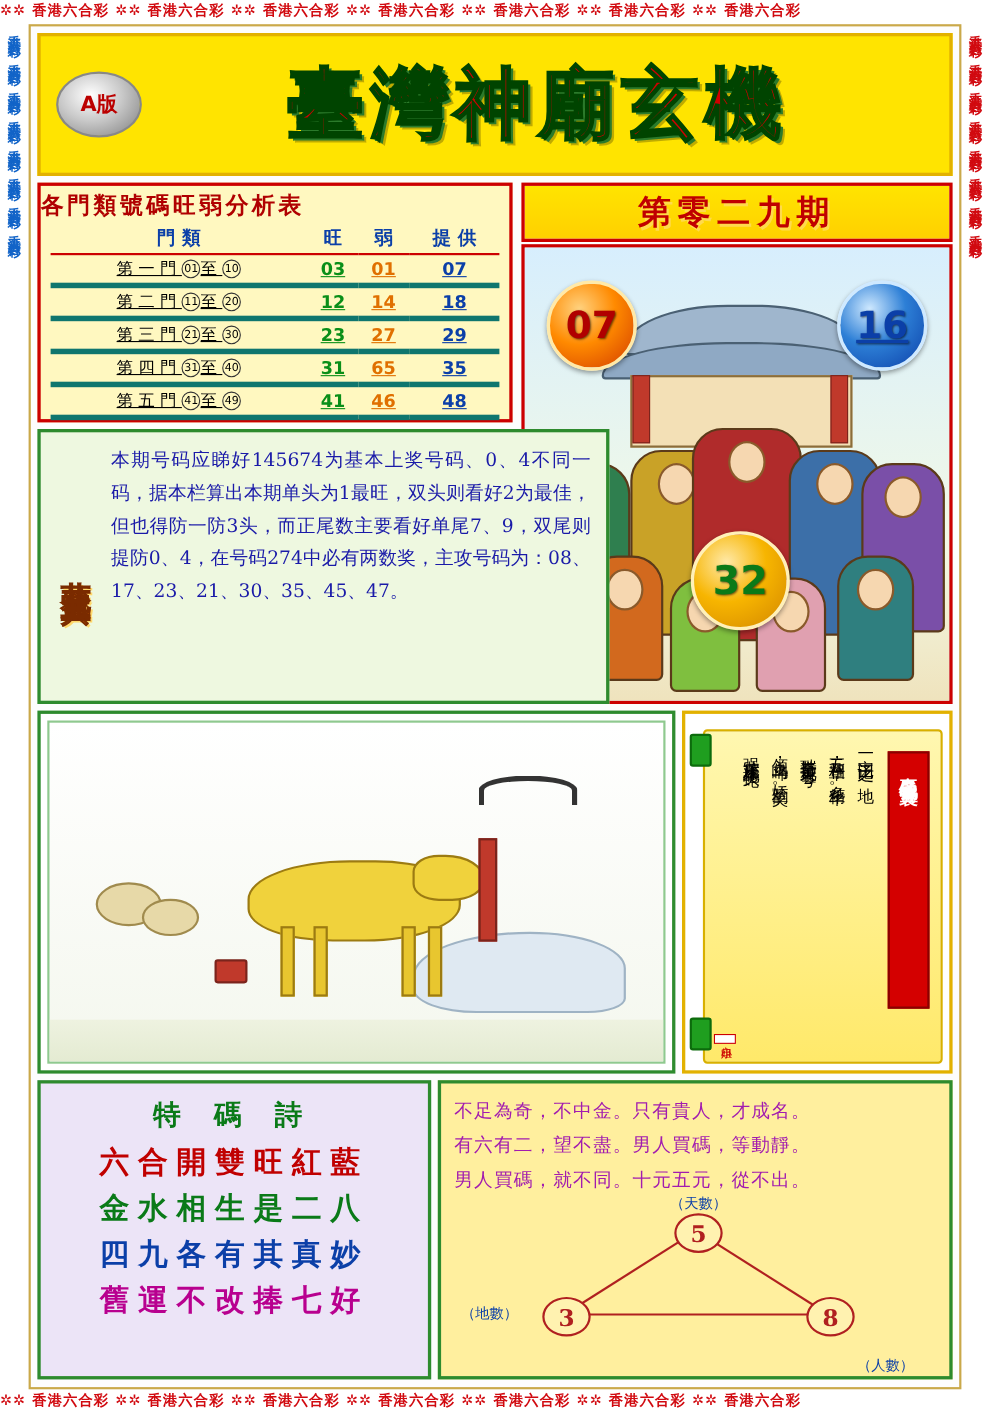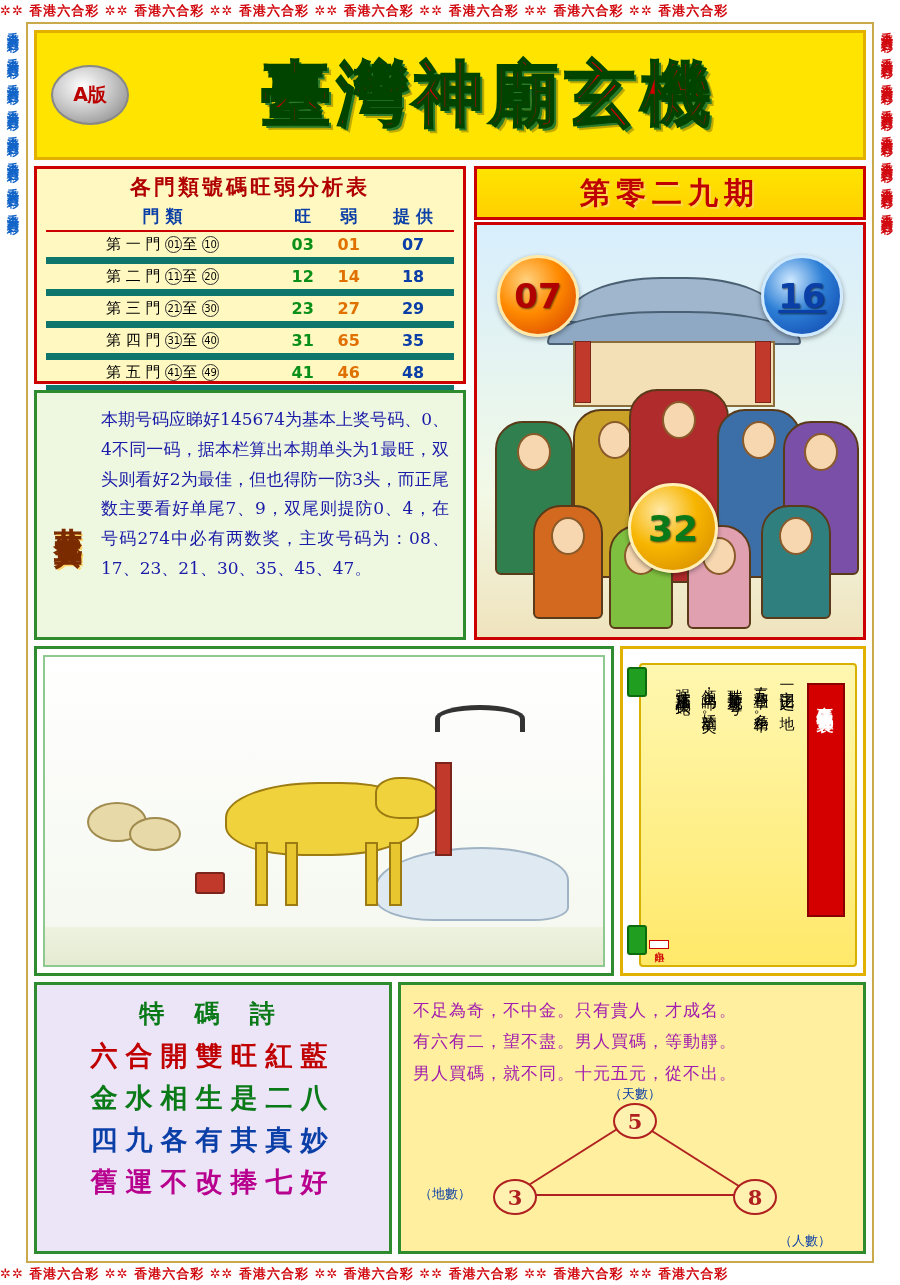--- a/index.html
+++ b/index.html
@@ -77,34 +77,34 @@
   }
 
   
   .tablebox{
     position:absolute;left:6px;top:142px;width:432px;height:218px;
     background:#fff8c0;
     border:3px solid #c00;
     box-sizing:border-box;
   }
   .tablebox h2{
-    margin:4px 0 2px;text-align:center;
+    margin:4px 0 2px;text-align:left;
     font-size:21px;color:#b00000;font-weight:bold;
     font-family:"DejaVu Serif",serif;letter-spacing:3px;
   }
   table.analysis{
     width:96%;margin:0 auto;border-collapse:collapse;
     font-size:16px;
   }
   table.analysis th{
     color:#0b3fa8;font-size:17px;padding:2px 0;font-weight:bold;
     border-bottom:2px solid #c00;
   }
   table.analysis td{
-    text-align:center;padding:3px 0;border-bottom:7px solid #0f766e;
+    text-align:center;padding:3px 0;border-bottom:5px solid #0f766e;text-decoration:underline;
   }
   td.cat{color:#000;font-size:15px;text-align:left;padding-left:10px;white-space:nowrap;}
   .circnum{
     display:inline-block;border:1px solid #333;border-radius:50%;
     width:15px;height:15px;line-height:15px;font-size:10px;text-align:center;
     vertical-align:middle;
   }
   .v-green{color:#0a8f18;font-weight:bold;}
   .v-orange{color:#e07000;font-weight:bold;}
   .v-blue{color:#0b3fa8;font-weight:bold;}
@@ -163,21 +163,21 @@
   }
   .ball.red{background:radial-gradient(circle at 35% 30%,#ffd27f,#ff8a00 45%,#d23b00 100%);border:3px solid #ffe9a8;}
   .ball.blue{background:radial-gradient(circle at 35% 30%,#cfe9ff,#2d7fd6 45%,#0b3fa8 100%);border:3px solid #cfe9ff;text-decoration:underline;}
   .ball.green{background:radial-gradient(circle at 35% 30%,#ffe9a8,#f7b500 45%,#d28600 100%);border:3px solid #fff0b8;}
   #ball-07{left:20px;top:30px;width:76px;height:76px;font-size:34px;color:#b00000;}
   #ball-16{right:20px;top:30px;width:76px;height:76px;font-size:34px;color:#0b3fa8;}
   #ball-32{left:50%;margin-left:-42px;top:258px;width:84px;height:84px;font-size:36px;color:#0a7a18;}
 
   
   .treasure{
-    position:absolute;left:6px;top:366px;width:432px;height:250px;
+    position:absolute;left:6px;top:366px;width:520px;height:250px;
     background:#eef8e0;border:3px solid #2e8b2e;box-sizing:border-box;
     display:flex;
   }
   .treasure-label{
     width:62px;flex:0 0 auto;
     display:flex;align-items:center;justify-content:center;
     padding:8px 0;
   }
   .treasure-label span{
     writing-mode:vertical-rl;text-orientation:upright;

